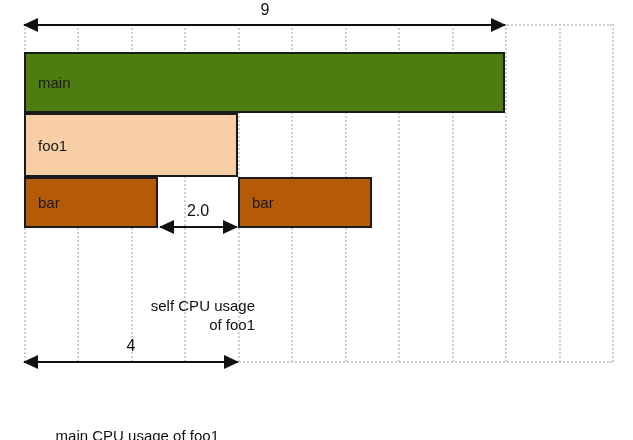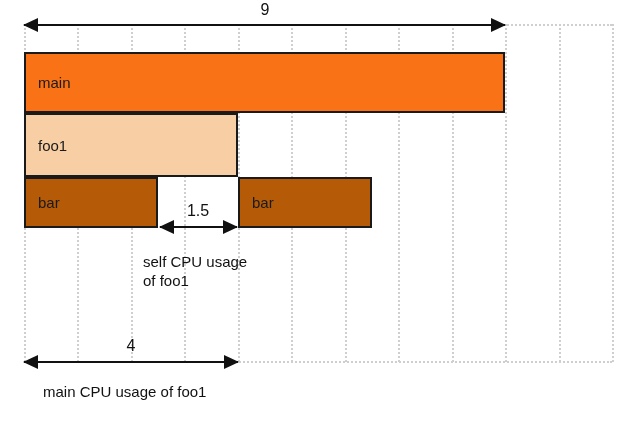--- a/index.html
+++ b/index.html
@@ -78,22 +78,23 @@
     font-size: 16px;
     color: #111111;
     text-align: center;
     line-height: 1;
     white-space: nowrap;
   }
   .caption {
     position: absolute;
     font-size: 15px;
     color: #111111;
-    text-align: left;
+    text-align: right;
     line-height: 1.28;
+    margin-top: 44px;
   }
 </style>
 </head>
 <body>
 
 <div id="stage">
 
   <div class="gridline-v" style="left:24px;  top:24px; height:338px;"></div>
   <div class="gridline-v" style="left:77px;  top:24px; height:338px;"></div>
   <div class="gridline-v" style="left:131px; top:24px; height:338px;"></div>
@@ -103,21 +104,21 @@
   <div class="gridline-v" style="left:345px; top:24px; height:338px;"></div>
   <div class="gridline-v" style="left:398px; top:24px; height:338px;"></div>
   <div class="gridline-v" style="left:452px; top:24px; height:338px;"></div>
   <div class="gridline-v" style="left:505px; top:24px; height:338px;"></div>
   <div class="gridline-v" style="left:559px; top:24px; height:338px;"></div>
   <div class="gridline-v" style="left:612px; top:24px; height:338px;"></div>
 
   <div class="gridline-h" style="left:24px; top:24px;  width:588px;"></div>
   <div class="gridline-h" style="left:24px; top:361px; width:588px;"></div>
 
-  <div class="frame" style="left:24px; top:52px; width:481px; height:61px; background:#f97316;">
+  <div class="frame" style="left:24px; top:52px; width:481px; height:61px; background:#4d7c0f;">
     <span class="frame-label">main</span>
   </div>
 
   <div class="frame" style="left:24px; top:113px; width:214px; height:64px; background:#F8CFA4;text-align:center;">
     <span class="frame-label">foo1</span>
   </div>
 
 
   <div class="frame" style="left:24px; top:177px; width:134px; height:51px; background:#B55B08;">
     <span class="frame-label">bar</span>
@@ -127,21 +128,21 @@
     <span class="frame-label">bar</span>
   </div>
 
   <div class="measure-value" style="left:245px; top:2px; width:40px;">9</div>
   <div class="measure" style="left:24px; top:24px; width:481px;">
     <span class="shaft"></span>
     <span class="head left"></span>
     <span class="head right"></span>
   </div>
 
-  <div class="measure-value" style="left:178px; top:203px; width:40px;">1.5</div>
+  <div class="measure-value" style="left:178px; top:203px; width:40px;">2.0</div>
   <div class="measure" style="left:160px; top:226px; width:77px;">
     <span class="shaft"></span>
     <span class="head left"></span>
     <span class="head right"></span>
   </div>
   <div class="caption" style="left:143px; top:252px; width:112px;">self CPU usage of foo1</div>
 
   <div class="measure-value" style="left:111px; top:338px; width:40px;">4</div>
   <div class="measure" style="left:24px; top:361px; width:214px;">
     <span class="shaft"></span>

